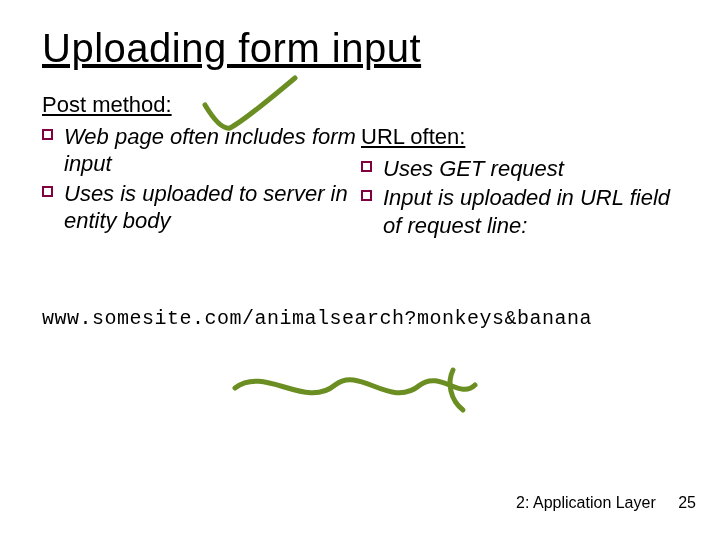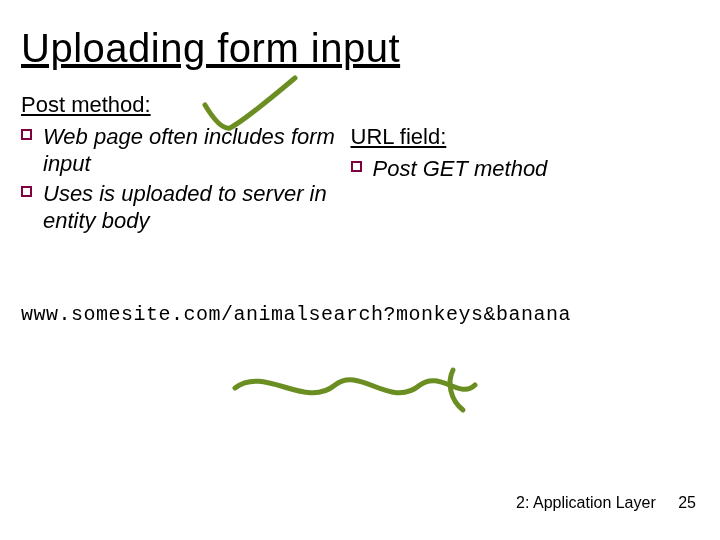--- a/index.html
+++ b/index.html
@@ -11,21 +11,21 @@
     font-family: "Comic Sans MS", "Comic Sans", cursive, sans-serif;
     color: #000;
     position: relative;
     overflow: hidden;
   }
   .slide {
     position: relative;
     width: 720px;
     height: 540px;
     box-sizing: border-box;
-    padding: 20px 40px 0 21px;
+    padding: 20px 40px 0 42px;
   }
   .title {
     font-size: 40px;
     text-decoration: underline;
     font-weight: normal;
     margin: 6px 0 20px 0;
     letter-spacing: 0.5px;
   }
   .cols {
     display: flex;
@@ -97,23 +97,24 @@
 
   <div class="cols">
     <div class="col left">
       <div class="subhead">Post method:</div>
       <ul>
         <li><span>Web page often includes form input</span></li>
         <li><span>Uses is uploaded to server in entity body</span></li>
       </ul>
     </div>
     <div class="col right">
-      <div class="subhead">URL field:</div>
+      <div class="subhead">URL often:</div>
       <ul>
-        <li><span>Post GET method</span></li>
+        <li><span>Uses GET request</span></li>
+        <li><span>Input is uploaded in URL field of request line:</span></li>
       </ul>
     </div>
   </div>
 
   <div class="url-example">www.somesite.com/animalsearch?monkeys&amp;banana</div>
 
   <div class="footer">
     <span class="chapter">2: Application Layer</span>
     <span>25</span>
   </div>

